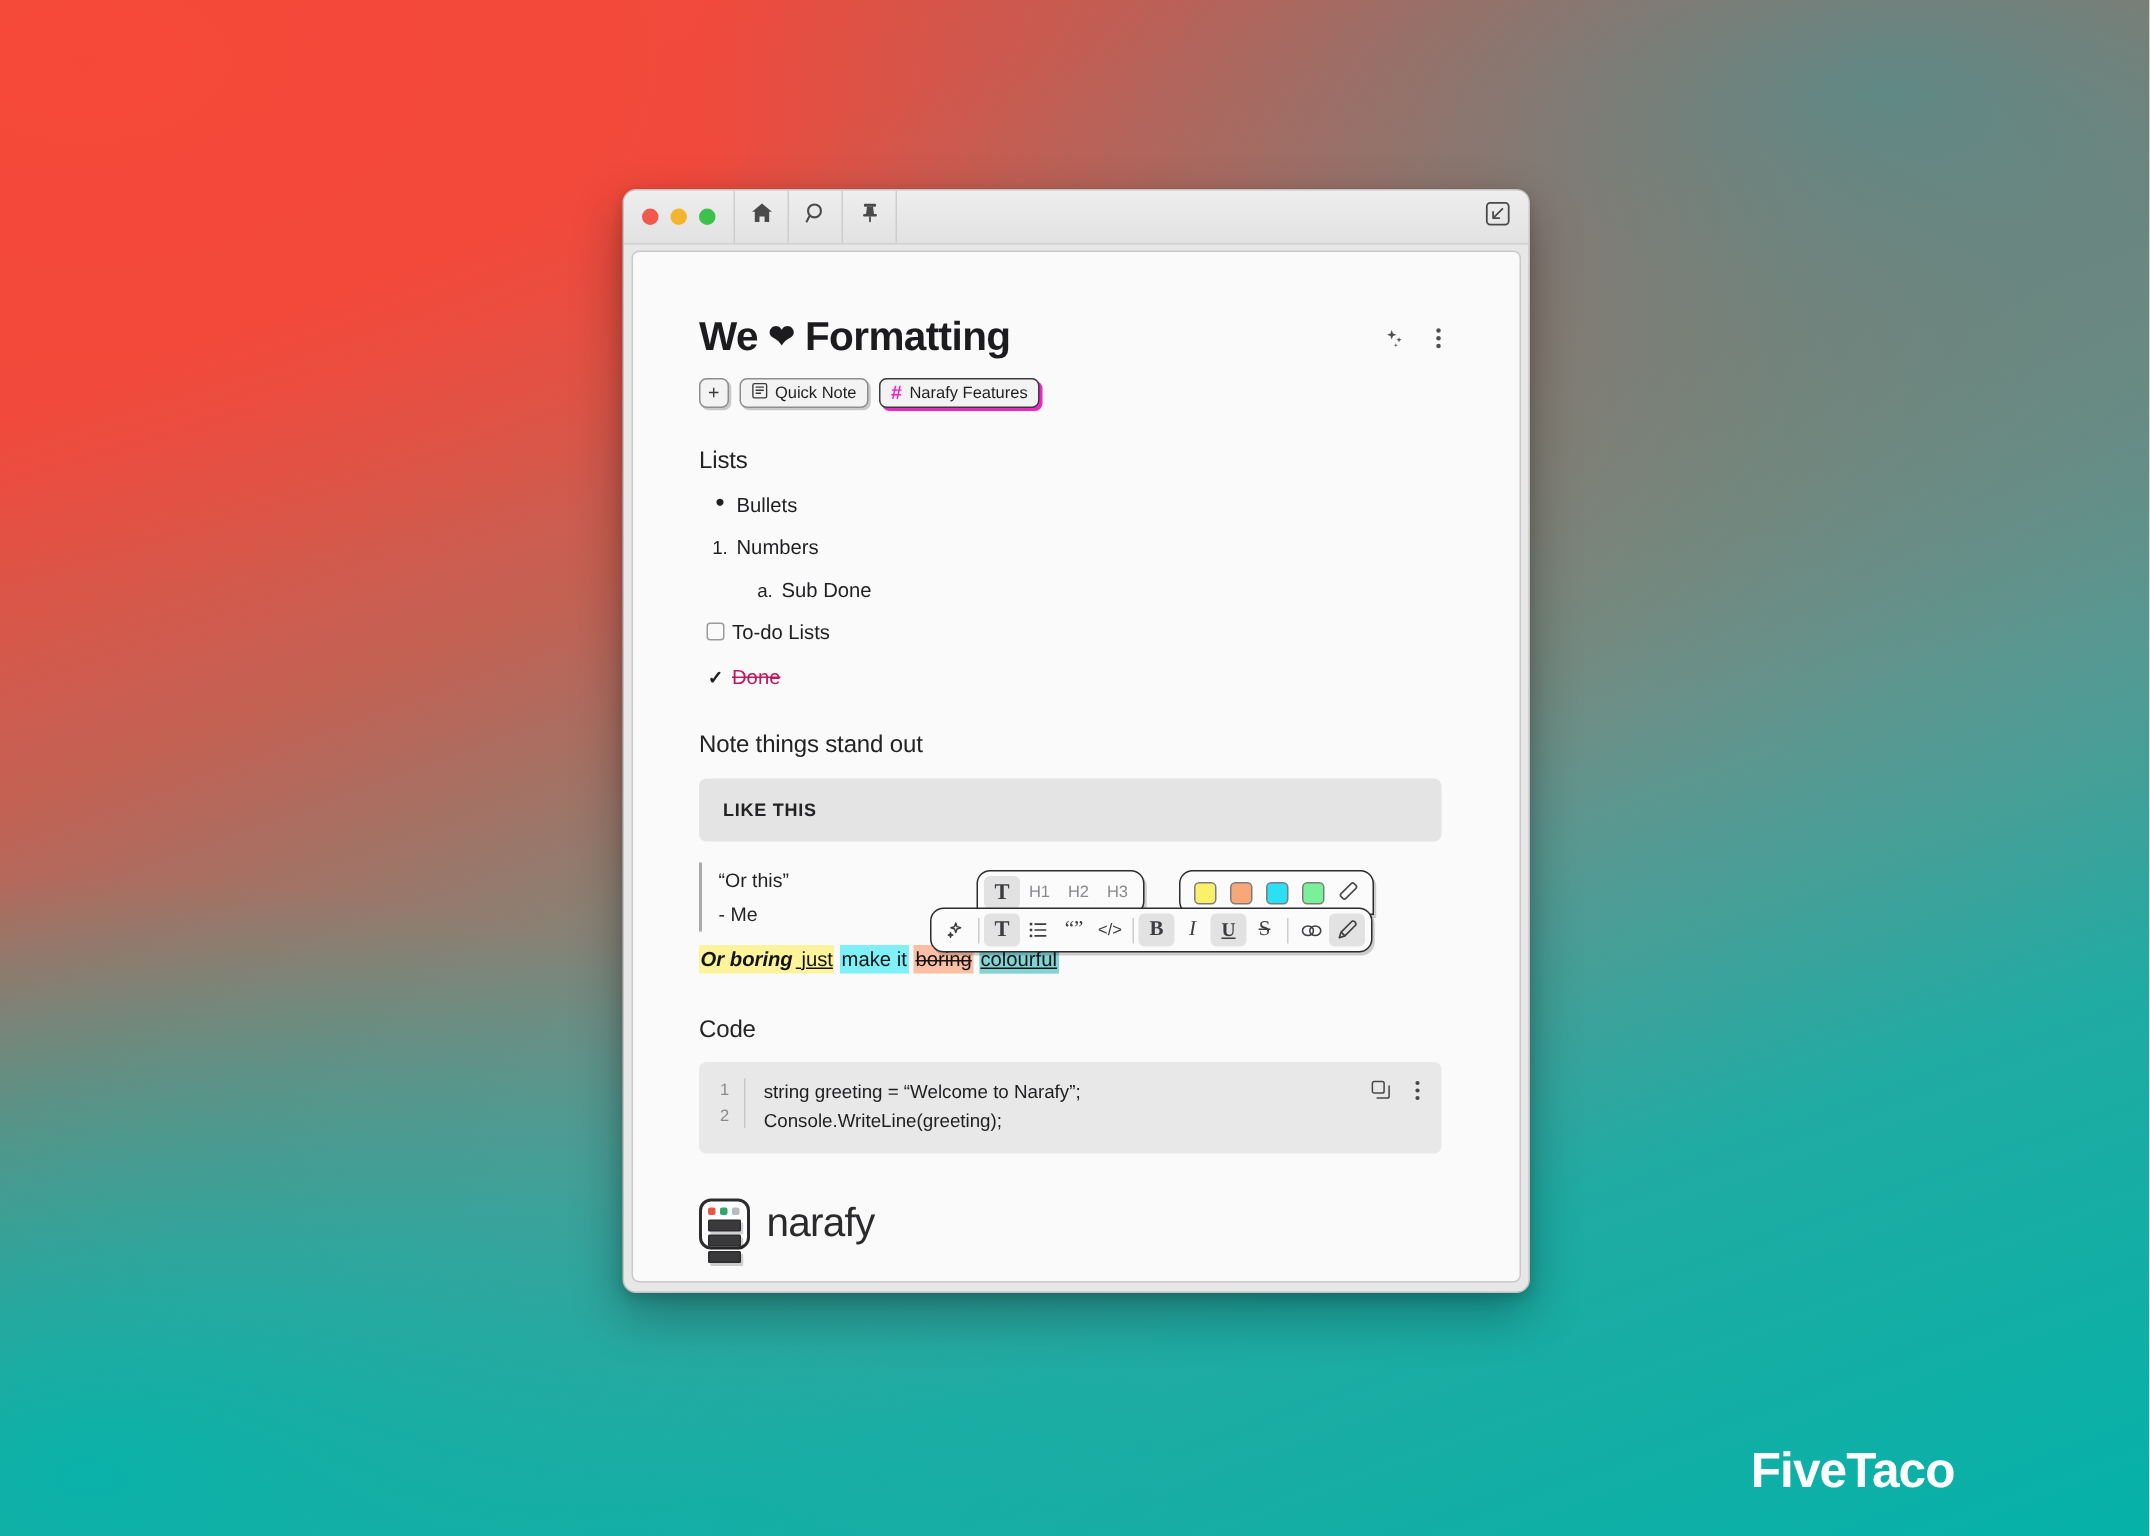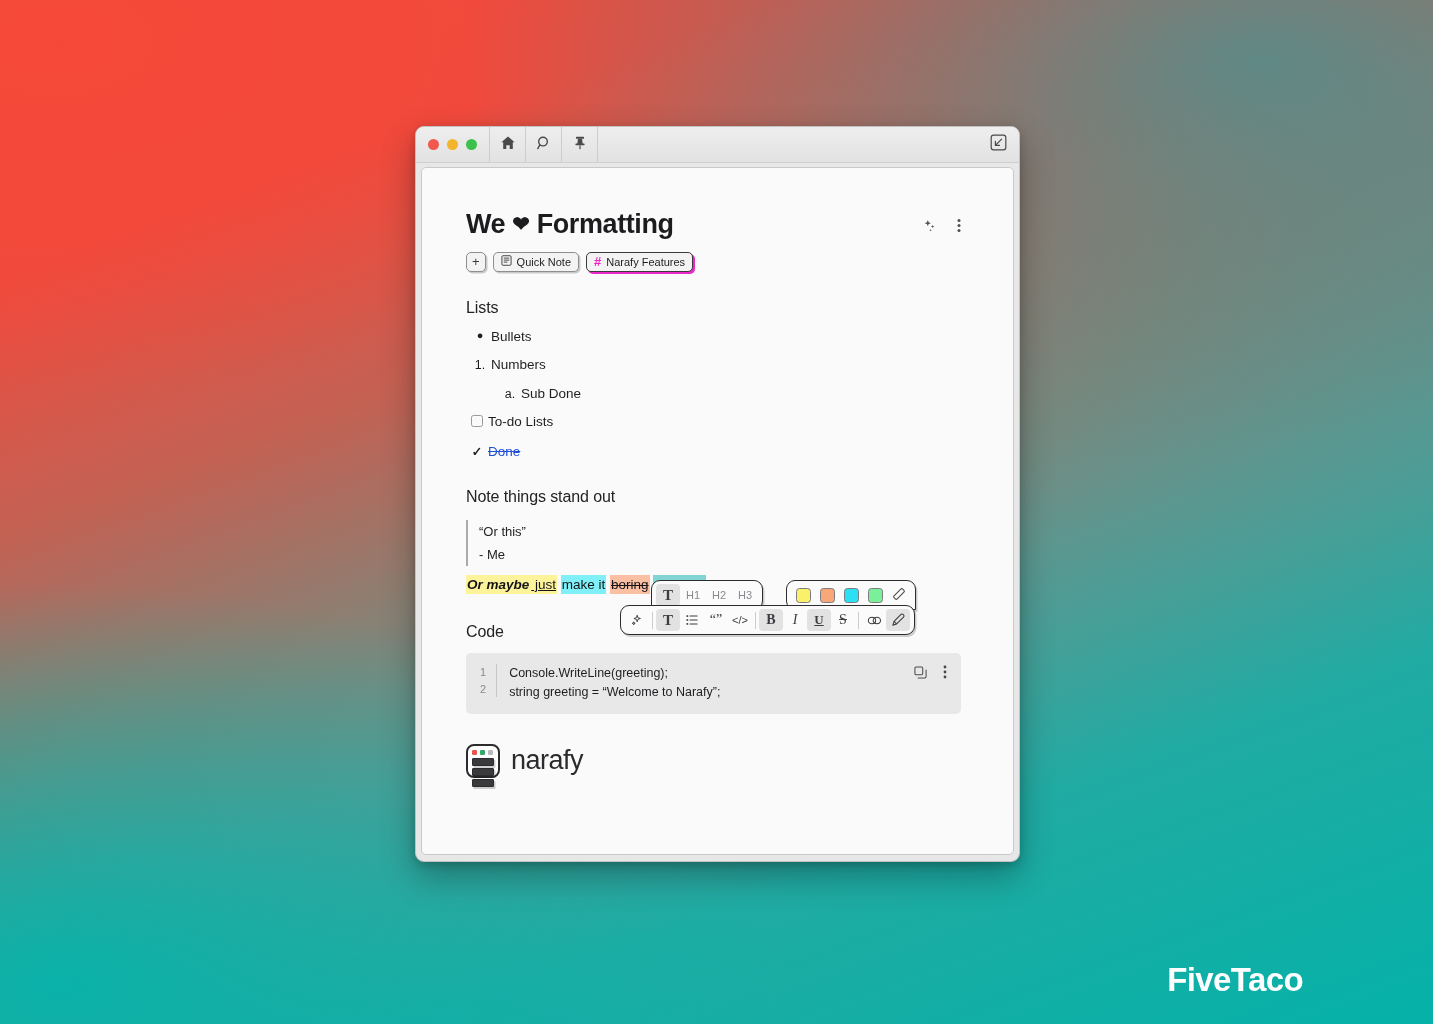--- a/index.html
+++ b/index.html
@@ -182,21 +182,21 @@
   .li.l1 { padding-left: 3px; }
   .li.l2 { padding-left: 33px; }
   .li .mk.bullet { font-size: 11px; }
   .box {
     width: 12px; height: 12px;
     border: 1.4px solid #9a9a9e;
     border-radius: 2.5px;
     display: inline-block;
     margin-top: 2px;
   }
-  .done-text { text-decoration: line-through; color: #1d4ed8; }
+  .done-text { text-decoration: line-through; color: #be185d; }
   .check { color: #2e2e30; font-size: 13px; font-weight: 700; }
 
   
   #callout {
     margin-top: 13px;
     background: #e4e4e4;
     border-radius: 5px;
     padding: 14px 16px;
     font-size: 12px;
     font-weight: 700;
@@ -459,38 +459,39 @@
           <span>To-do Lists</span>
         </div>
         <div class="li">
           <span class="mk check">✓</span>
           <span class="done-text">Done</span>
         </div>
       </div>
 
       <div class="sec-title">Note things stand out</div>
 
+      <div id="callout">LIKE THIS</div>
 
       <div id="quote">
         <div>“Or this”</div>
         <div>- Me</div>
       </div>
 
-      <div id="colourline"><span class="hl-y it">Or maybe</span><span class="hl-y u"> just</span> <span class="hl-c">make it</span> <span class="hl-o s">boring</span> <span class="hl-g u sel">colourful</span></div>
+      <div id="colourline"><span class="hl-y it">Or boring</span><span class="hl-y u"> just</span> <span class="hl-c">make it</span> <span class="hl-o s">boring</span> <span class="hl-g u sel">colourful</span></div>
 
       <div class="sec-title">Code</div>
 
       <div id="code">
         <div id="gutter">
           <div>1</div>
           <div>2</div>
         </div>
         <div id="codelines">
+          <div>string greeting = “Welcome to Narafy”;</div>
           <div>Console.WriteLine(greeting);</div>
-          <div>string greeting = “Welcome to Narafy”;</div>
         </div>
         <div id="code-actions">
           <span>
             <svg width="13" height="13" viewBox="0 0 14 14" fill="none" stroke="currentColor" stroke-width="1.1">
               <rect x="1" y="1" width="8.4" height="8.4" rx="1.3"></rect>
               <path d="M4.4 12.9h7.3c.7 0 1.3-.6 1.3-1.3V4.3" stroke-linecap="round"></path>
             </svg>
           </span>
           <span>
             <svg width="4" height="14" viewBox="0 0 4 14" fill="currentColor">

